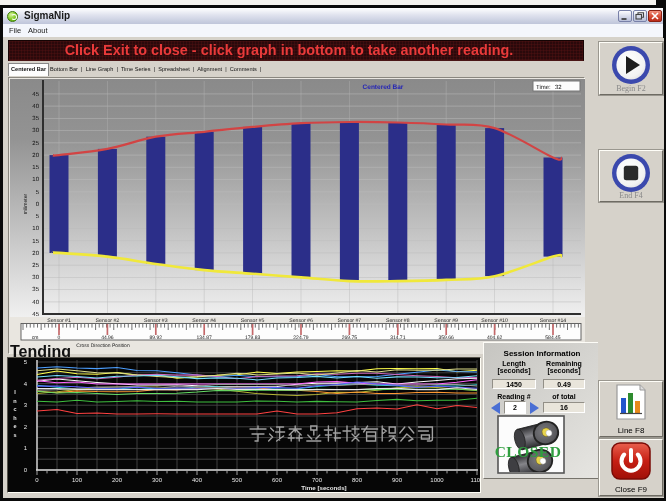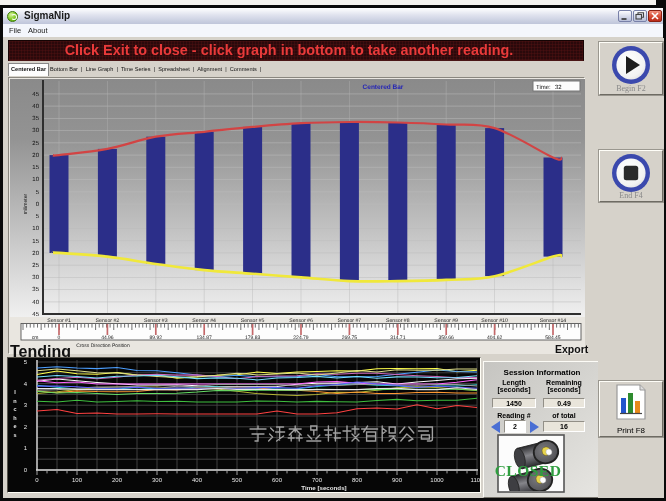--- a/index.html
+++ b/index.html
@@ -31,21 +31,21 @@
 .tab { position:absolute; top:0; height:13px; padding:3px 2px 0 2px; white-space:nowrap; }
 .tsel { background:#fdfdfd; font-weight:bold; border:1px solid #888; border-bottom:none;
   padding-top:2px; z-index:2; }
 #chartpanel { position:absolute; left:5px; top:40px; width:577px; height:277px; background:#e9e6e0;
   border-top:1px solid #8a877f; border-left:1px solid #8a877f; border-bottom:1px solid #fdfcf7; border-right:1px solid #fdfcf7; }
 #tending { position:absolute; left:7px; top:306px; font-size:16px; font-weight:bold; color:#111; }
 #drive { position:absolute; left:552px; top:306px; font-size:10.5px; font-weight:bold; color:#111; }
 #blackpanel { position:absolute; left:4px; top:320px; width:474px; height:136px;
   border-top:1px solid #55524a; border-left:1px solid #55524a;
   border-bottom:1px solid #fffef6; border-right:1px solid #fffef6; background:#060606; }
-#sesspanel { position:absolute; left:480px; top:324px; width:118px; height:137px;
+#sesspanel { position:absolute; left:480px; top:305px; width:118px; height:137px;
   border-top:1.5px solid #fdfcf7; border-left:1.5px solid #fdfcf7;
   border-bottom:1.5px solid #76736b; border-right:1.5px solid #76736b;
   background:linear-gradient(135deg,#c6c5c1,#e6e5e1); font-size:7px; color:#000; }
 #sesspanel .ttl { position:absolute; left:0; top:6px; width:100%; text-align:center;
   font-size:8px; font-weight:bold; }
 .shdr { position:absolute; width:50px; text-align:center; font-weight:bold; line-height:7px; top:17px;}
 .sbox { position:absolute; height:10px; background:#e9e5db; border:1px solid #928f87;
   border-bottom-color:#fff; border-right-color:#fff; text-align:center; font-weight:bold;
   font-size:7px; line-height:9px; }
 .arr { position:absolute; width:0; height:0; border-style:solid; }
@@ -405,15 +405,30 @@
       </div>
       <div class="fbtn" style="top:343px;height:56px">
         <div class="bico"><svg width="34" height="36" viewBox="0 0 34 36">
 <path d="M3 1 L26 1 L31 6 L31 35 L3 35 Z" fill="#fff" stroke="#999" stroke-width="1.2"></path>
 <path d="M26 1 L26 6 L31 6" fill="#ddd" stroke="#999" stroke-width="1"></path>
 <rect x="7" y="14" width="5" height="15" fill="#2255cc"></rect>
 <rect x="14" y="9" width="5" height="20" fill="#2e8b2e"></rect>
 <rect x="21" y="17" width="5" height="12" fill="#e88a1a"></rect>
 <path d="M6 29.5 h22" stroke="#444" stroke-width="1.2"></path>
 </svg></div>
-        <div class="blab blk">Print F8</div>
+        <div class="blab blk">Line F8</div>
+      </div>
+      <div class="fbtn" style="top:401px;height:57px">
+        <div class="bico"><svg width="40" height="38" viewBox="0 0 40 38">
+<defs>
+              <linearGradient id="pw" x1="0" y1="0" x2="0" y2="1">
+<stop offset="0" stop-color="#e9604e"></stop>
+                <stop offset="0.5" stop-color="#c61f14"></stop>
+                <stop offset="1" stop-color="#a01008"></stop>
+              </linearGradient>
+            </defs>
+<rect x="1" y="1" width="38" height="36" rx="8" fill="url(#pw)" stroke="#7a0b06" stroke-width="1.5"></rect>
+<path d="M20 8 L20 19" stroke="#fff" stroke-width="4" stroke-linecap="round"></path>
+<path d="M13.2 12.5 A9.5 9.5 0 1 0 26.8 12.5" stroke="#fff" stroke-width="4" fill="none" stroke-linecap="round"></path>
+</svg></div>
+        <div class="blab blk">Close F9</div>
       </div>
     </div>
 </div>
 </body></html>

